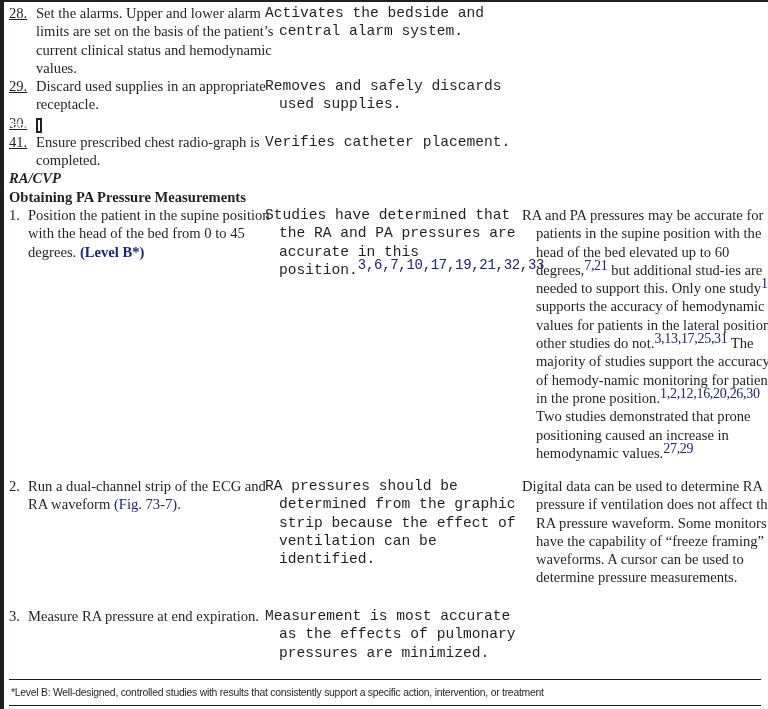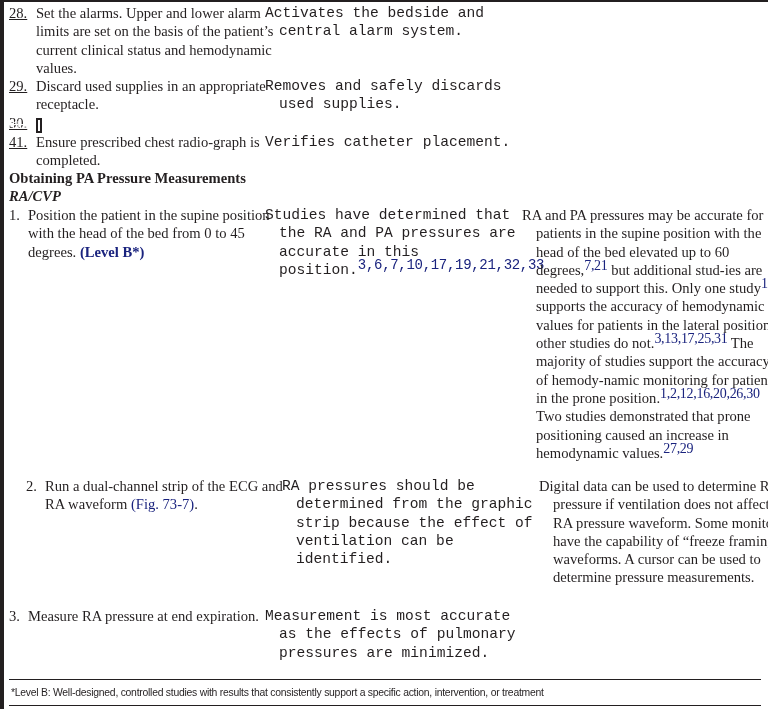--- a/index.html
+++ b/index.html
@@ -72,40 +72,40 @@
     </div>
   </div>
 
   <div class="row" style="height:36px;">
     <div class="c1 step two-digit">
       <span class="num">41.</span><span>Ensure prescribed chest radio-graph is completed.</span>
     </div>
     <div class="c2 hang">Verifies catheter placement.</div>
   </div>
 
+  <div class="row" style="height:19px;">
+    <div class="subheading" style="position:absolute;left:0;">RA/CVP</div>
+  </div>
   <div class="row" style="height:18px;">
     <div class="section-heading" style="position:absolute;left:0;white-space:nowrap;">Obtaining PA Pressure Measurements</div>
-  </div>
-  <div class="row" style="height:19px;">
-    <div class="subheading" style="position:absolute;left:0;">RA/CVP</div>
   </div>
 
   <div class="row" style="height:271px;">
     <div class="c1 step">
       <span class="num">1.</span><span>Position the patient in the supine position with the head of the bed from 0 to 45 degrees.</span> <span class="link bold">(Level B*)</span>
     </div>
     <div class="c2 hang">
       <span>Studies have determined that the RA and PA pressures are accurate in this position.</span><sup>3,6,7,10,17,19,21,32,33</sup>
     </div>
     <div class="c3 hang">
       <span>RA and PA pressures may be accurate for patients in the supine position with the head of the bed elevated up to 60 degrees,</span><sup>7,21</sup><span> but additional stud-ies are needed to support this. Only one study</span><sup>18</sup><span> supports the accuracy of hemodynamic values for patients in the lateral positions; other studies do not.</span><sup>3,13,17,25,31</sup><span> The majority of studies support the accuracy of hemody-namic monitoring for patients in the prone position.</span><sup>1,2,12,16,20,26,30</sup><span> Two studies demonstrated that prone positioning caused an increase in hemodynamic values.</span><sup>27,29</sup>
     </div>
   </div>
 
-  <div class="row" style="height:130px;margin-left:17px;">
+  <div class="row" style="height:130px;">
     <div class="c1 step">
       <span class="num">2.</span><span>Run a dual-channel strip of the ECG and RA waveform</span> <span class="link">(Fig. 73-7)</span><span>.</span>
     </div>
     <div class="c2 hang">RA pressures should be determined from the graphic strip because the effect of ventilation can be identified.</div>
     <div class="c3 hang">Digital data can be used to determine RA pressure if ventilation does not affect the RA pressure waveform. Some monitors have the capability of “freeze framing” waveforms. A cursor can be used to determine pressure measurements.</div>
   </div>
 
   <div class="row" style="height:60px;">
     <div class="c1 step">
       <span class="num">3.</span><span>Measure RA pressure at end expiration.</span>

